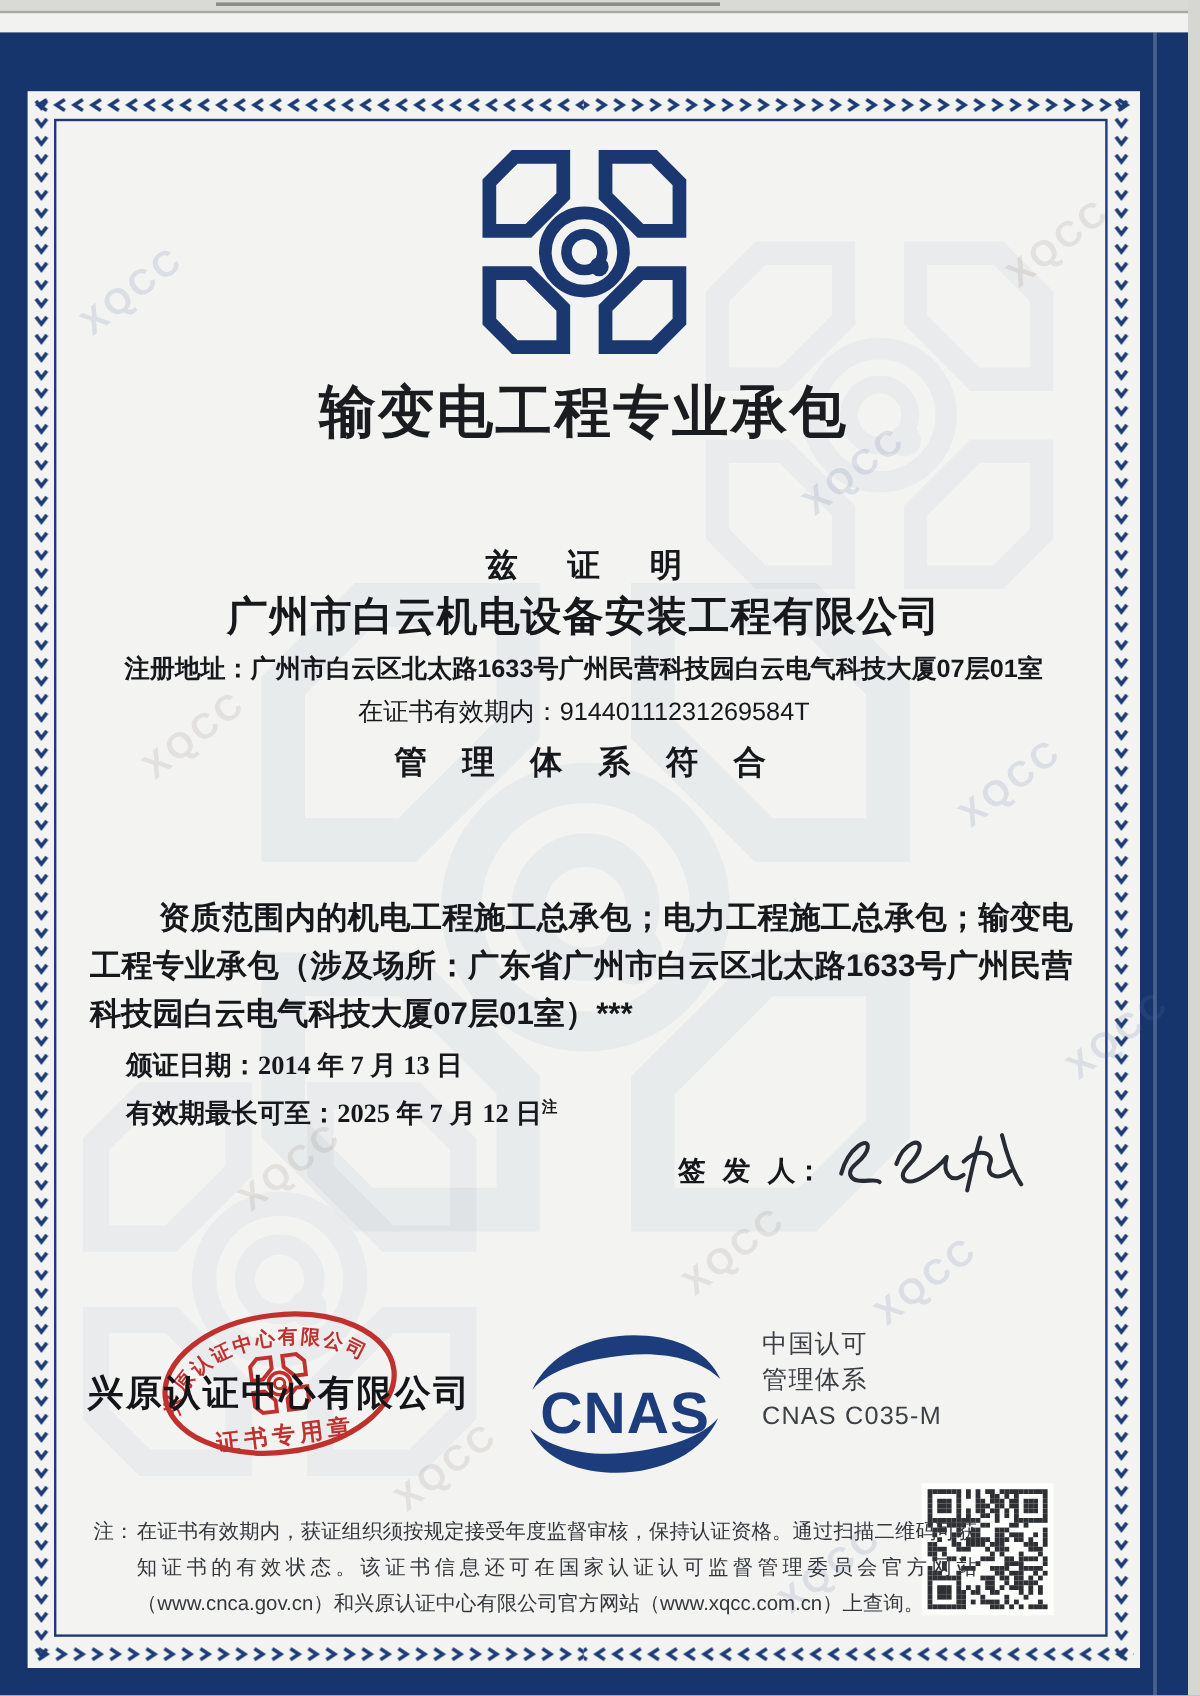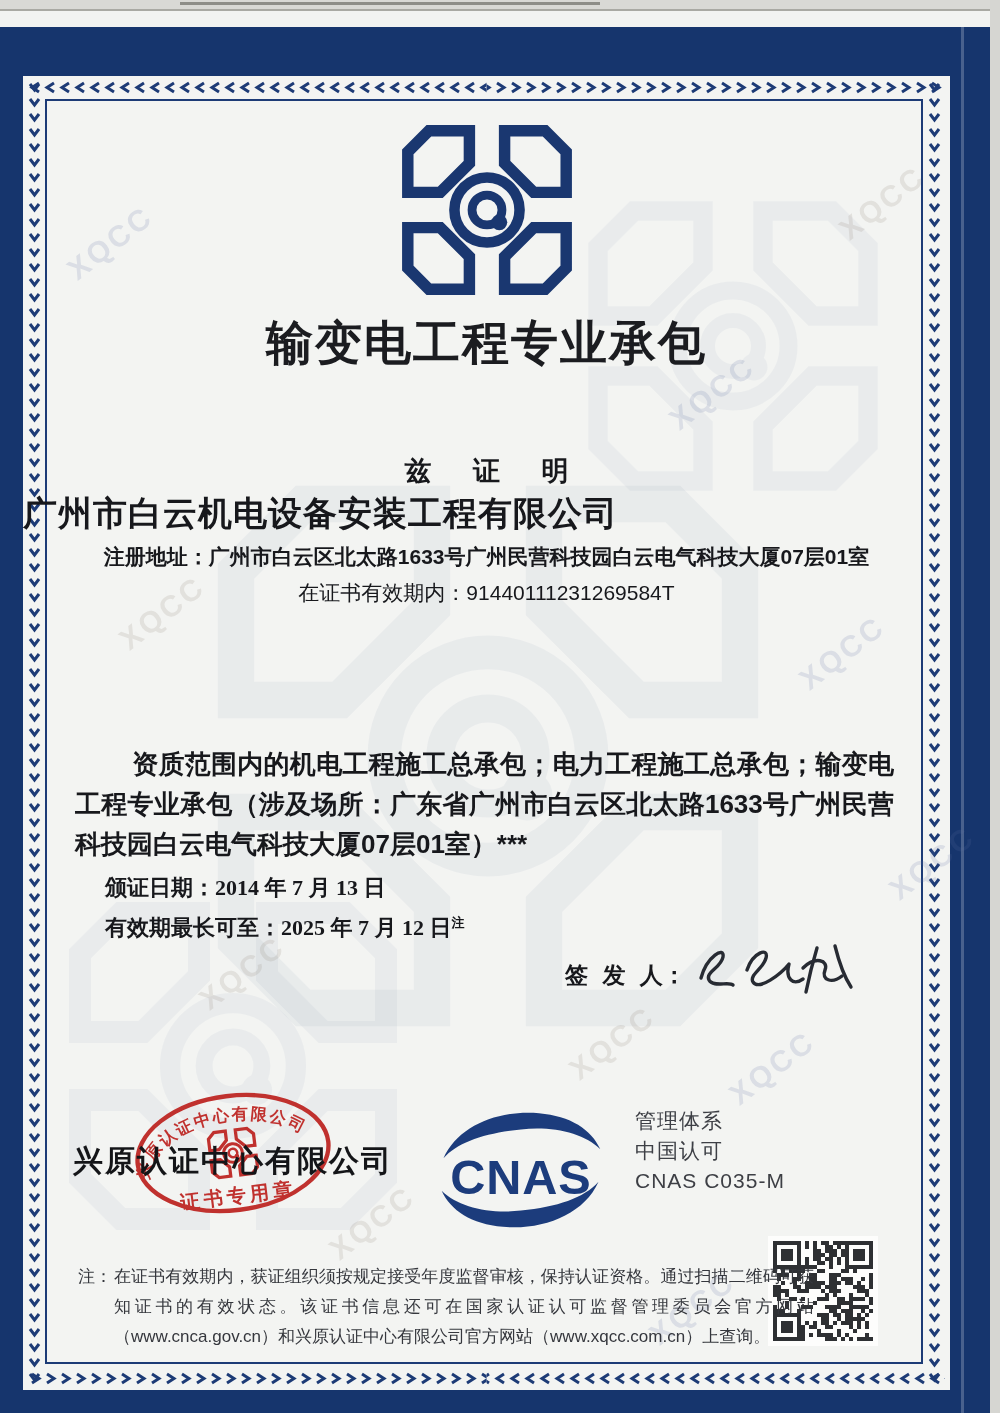--- a/index.html
+++ b/index.html
@@ -18,21 +18,21 @@
   .chev-right{right:8px;top:4px;bottom:4px;width:15px;}
   .chev svg{width:100%;height:100%;display:block;}
   .inner-line{position:absolute;left:22px;top:23px;right:27px;bottom:26px;border:2px solid #1d3b76;pointer-events:none;}
 
   .main-logo{position:absolute;left:50%;transform:translateX(-50%);top:46px;width:176px;height:176px;color:#1a3770;}
   .cert-title{position:absolute;left:0;right:0;top:236px;text-align:center;font-size:47px;font-weight:bold;
               letter-spacing:2px;color:#1b1c20;}
   .reg-line{position:absolute;right:84px;top:316px;font-size:24px;font-weight:bold;}
   .reg-line .num{font-family:"DejaVu Sans Mono",monospace;font-size:25px;}
   .hereby{position:absolute;left:0;right:0;top:377px;text-align:center;font-size:27px;font-weight:bold;word-spacing:34px;}
-  .company{position:absolute;left:0;right:0;top:415px;font-size:34px;font-weight:bold;letter-spacing:1px;}
+  .company{position:absolute;left:0;right:0;top:415px;text-align:center;font-size:34px;font-weight:bold;letter-spacing:1px;}
   .addr{position:absolute;left:0;right:0;top:467px;text-align:center;font-size:21px;font-weight:700;}
   .credit{position:absolute;left:0;right:0;top:503px;text-align:center;font-size:21px;font-weight:500;}
   .conform{position:absolute;left:0;right:0;top:541px;text-align:center;font-size:27px;font-weight:bold;word-spacing:10px;letter-spacing:6px;}
   .standards{position:absolute;left:0;right:0;top:583px;text-align:center;font-size:27px;font-weight:bold;
              font-family:"DejaVu Sans Mono","Liberation Sans",monospace;letter-spacing:0px;}
   .scope-head{position:absolute;left:0;right:0;top:628px;text-align:center;font-size:24px;font-weight:600;}
   .scope{position:absolute;left:52px;right:56px;top:668px;font-size:26px;font-weight:600;line-height:40px;
          text-align:justify;text-indent:2.2em;}
   .dates{position:absolute;left:82px;top:794px;font-size:22px;font-weight:600;line-height:35px;
          font-family:"Liberation Serif","DejaVu Serif",serif;}
@@ -143,20 +143,21 @@
 
     <svg class="main-logo" viewBox="0 0 200 200">
         <use href="#xlogo-shape"></use>
       </svg>
     <div class="cert-title">输变电工程专业承包</div>
 
     <div class="hereby">兹 证 明</div>
     <div class="company">广州市白云机电设备安装工程有限公司</div>
     <div class="addr">注册地址：广州市白云区北太路1633号广州民营科技园白云电气科技大厦07层01室</div>
     <div class="credit">在证书有效期内：91440111231269584T</div>
+    <div class="conform">管 理 体 系 符 合</div>
     <div class="scope">资质范围内的机电工程施工总承包；电力工程施工总承包；输变电工程专业承包（涉及场所：广东省广州市白云区北太路1633号广州民营科技园白云电气科技大厦07层01室）***</div>
 
     <div class="dates">
       <div>颁证日期：2014 年 7 月 13 日</div>
       <div><span>有效期最长可至：2025 年 7 月 12 日</span><sup>注</sup></div>
     </div>
 
     <div class="signer">签 发 人：</div>
     <svg class="signature" viewBox="0 0 170 70">
       <g fill="none" stroke="#272b33" stroke-width="3.4" stroke-linecap="round" stroke-linejoin="round">
@@ -180,22 +181,22 @@
       <text x="105" y="116" text-anchor="middle" font-size="20" font-weight="bold" fill="#c0312e" letter-spacing="4">证书专用章</text>
     </svg>
     <div class="issuer-name">兴原认证中心有限公司</div>
 
     <svg class="cnas" viewBox="0 0 200 142">
       <path d="M14,58 C30,22 75,4 120,8 C155,11 178,26 188,48 C170,30 135,22 100,26 C60,30 30,40 14,58 Z" fill="#1c3c7c"></path>
       <text x="100" y="98" text-anchor="middle" font-size="54" font-weight="bold" fill="#1c3c7c" letter-spacing="1">CNAS</text>
       <path d="M186,84 C170,120 125,138 80,134 C45,131 22,116 12,94 C30,112 65,120 100,116 C140,112 170,102 186,84 Z" fill="#1c3c7c"></path>
     </svg>
     <div class="cnas-text">
+      <div>中国认可</div>
       <div>管理体系</div>
-      <div>中国认可</div>
       <div>CNAS C035-M</div>
     </div>
 
     <div class="qr">
         <div class="qr-grid">
           <i style="left:0px;top:0px"></i>
           <i style="left:4px;top:0px"></i>
           <i style="left:8px;top:0px"></i>
           <i style="left:12px;top:0px"></i>
           <i style="left:16px;top:0px"></i>

